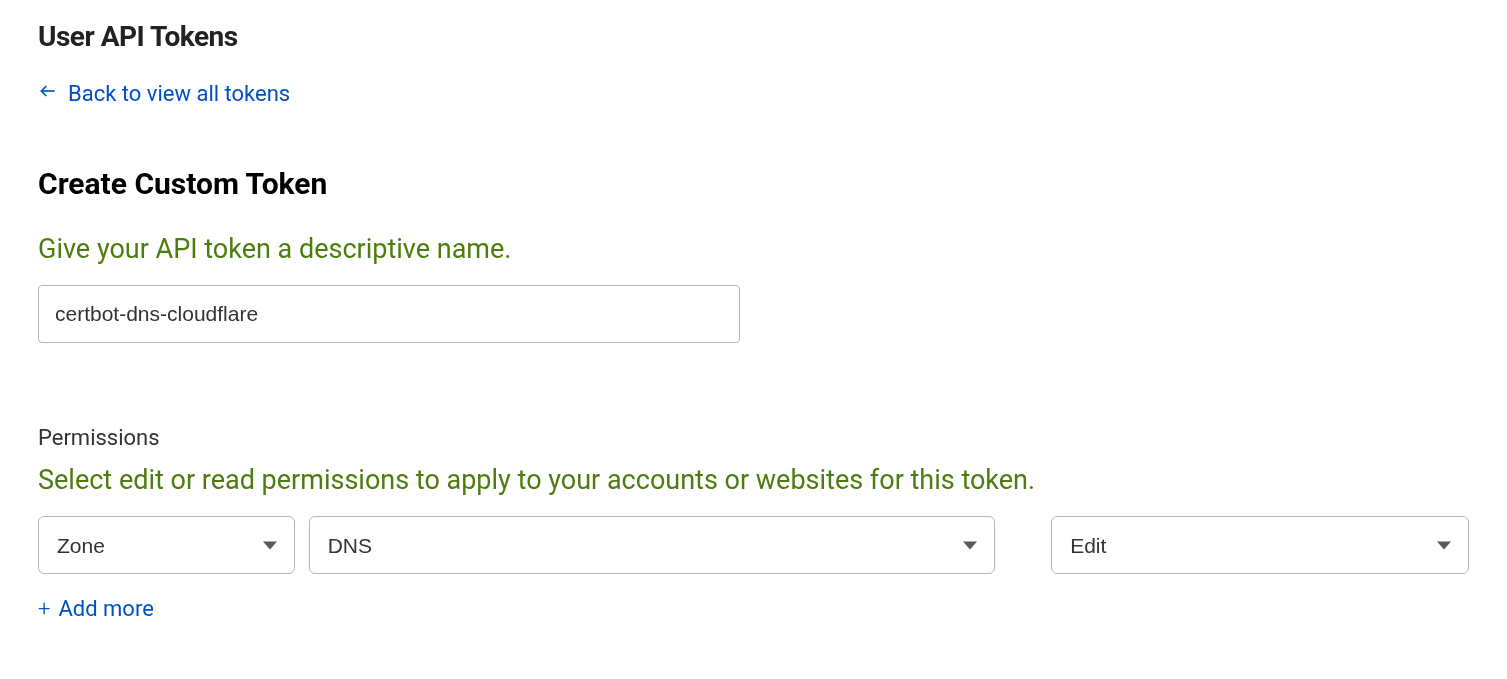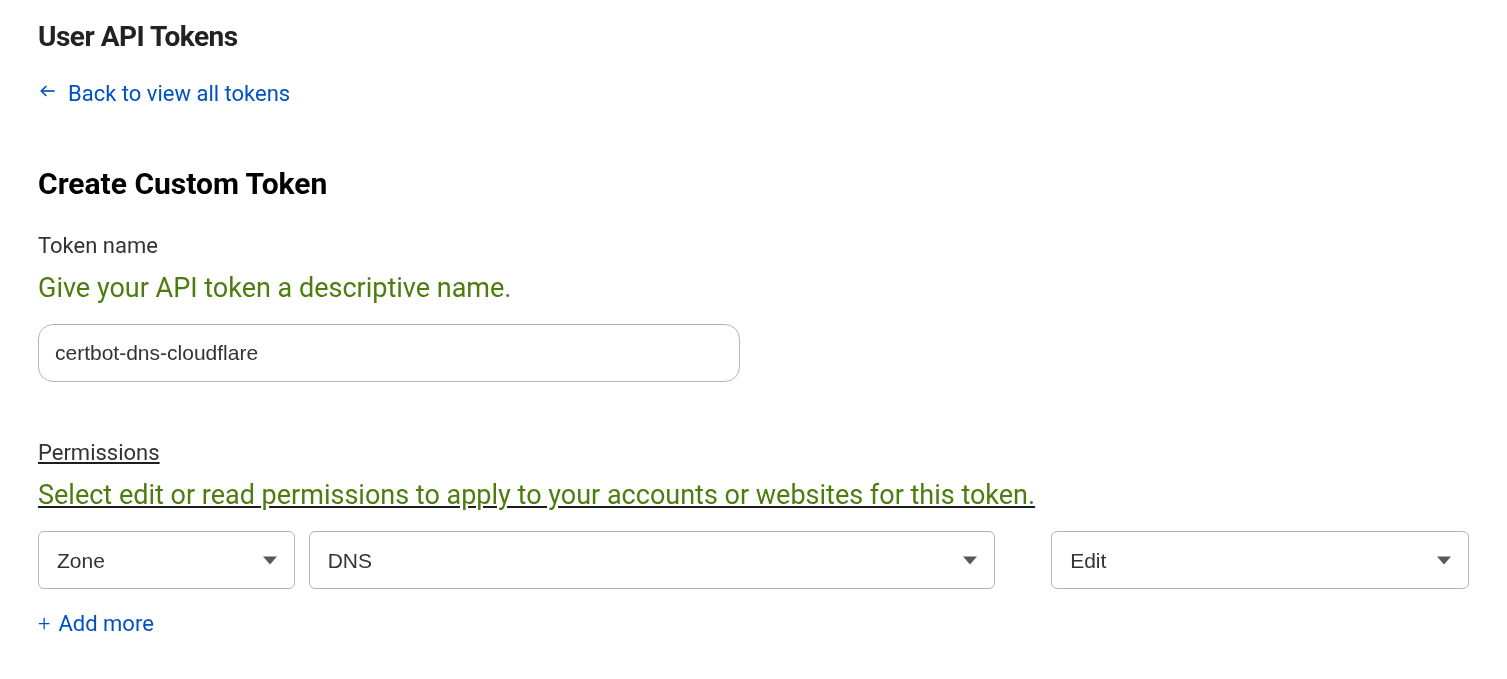--- a/index.html
+++ b/index.html
@@ -51,29 +51,28 @@
     }
     .field-description {
       font-size: 27px;
       color: #4d7c0f;
       margin-bottom: 20px;
     }
     .text-input {
       width: 702px;
       height: 58px;
       border: 1px solid #b5b5b5;
-      border-radius: 15px;
+      border-radius: 4px;
       padding: 0 16px;
       font-size: 21px;
       color: #333333;
       background: #ffffff;
     }
     .permissions-block {
-      margin-top: 58px;
-      text-decoration: underline;
+      margin-top: 82px;
     }
     .permissions-row {
       display: flex;
       gap: 14px;
       margin-bottom: 22px;
     }
     .select-wrap {
       position: relative;
       display: inline-block;
     }
@@ -133,21 +132,20 @@
         <line x1="20" y1="12" x2="4" y2="12"></line>
         <polyline points="10 6 4 12 10 18"></polyline>
       </svg>
   </span>
   <span>Back to view all tokens</span>
 </a>
 
 <h2 class="section-title">Create Custom Token</h2>
 
 <div>
-  <div class="field-label">Token name</div>
   <div class="field-description">Give your API token a descriptive name.</div>
   <input type="text" class="text-input" value="certbot-dns-cloudflare" style="">
 </div>
 
 <div class="permissions-block">
   <div class="field-label">Permissions</div>
   <div class="field-description">Select edit or read permissions to apply to your accounts or websites for this token.</div>
 
   <div class="permissions-row">
     <div class="select-wrap select-wrap-scope">

